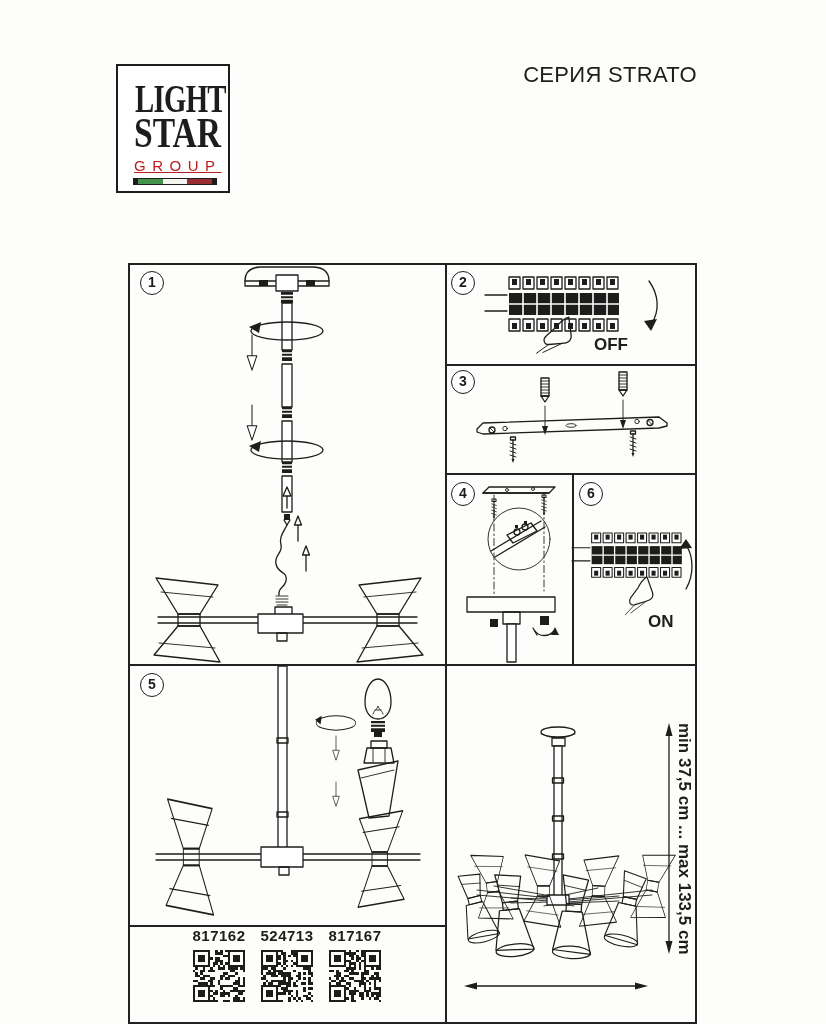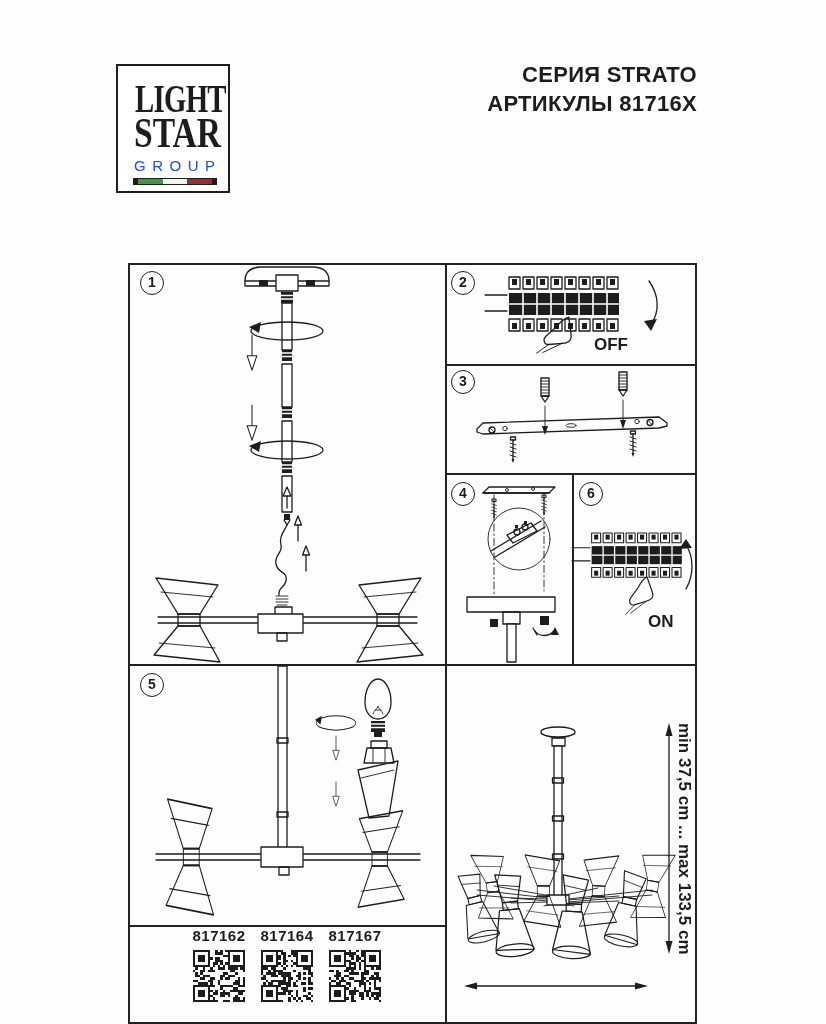--- a/index.html
+++ b/index.html
@@ -8,30 +8,30 @@
   
   .logo-box{position:absolute;left:116px;top:64px;width:114px;height:129px;
             border:2px solid #1d1d1b;box-sizing:border-box;background:#fff;}
   .logo-light{position:absolute;left:17px;top:16px;font-family:"Liberation Serif",serif;
               font-weight:bold;font-size:40px;line-height:34px;letter-spacing:-1px;
               transform:scaleX(0.72);transform-origin:left top;white-space:nowrap;}
   .logo-star{position:absolute;left:16px;top:49px;font-family:"Liberation Serif",serif;
              font-weight:bold;font-size:42px;line-height:36px;letter-spacing:0px;
              transform:scaleX(0.80);transform-origin:left top;white-space:nowrap;}
   .logo-group{position:absolute;left:16px;top:91px;font-size:15px;font-weight:400;
-              letter-spacing:6.5px;color:#1d4ed8;white-space:nowrap;}
+              letter-spacing:6.5px;color:#b91c1c;white-space:nowrap;text-decoration:underline;}
   .logo-flag{position:absolute;left:15px;top:112px;width:84px;height:7px;display:flex;
              border:1px solid #1d1d1b;box-sizing:border-box;}
   .logo-flag span{height:100%;}
   .fl-cap{width:5%;background:#1d1d1b;}
   .fl-g{width:30%;background:#43944d;}
   .fl-w{width:30%;background:#f4f4f0;}
   .fl-r{width:30%;background:#9b2d35;}
   
-  .hdr{position:absolute;right:129px;top:60px;text-align:right;font-weight:bold;
+  .hdr{position:absolute;right:129px;top:60px;text-align:right;font-weight:normal;
        font-size:22px;line-height:29px;letter-spacing:0.3px;white-space:nowrap;}
   .hdr2{position:absolute;right:129px;top:144px;text-align:right;font-weight:bold;
         font-size:22px;line-height:29px;letter-spacing:0.3px;white-space:nowrap;}
   
   .grid{position:absolute;left:128px;top:263px;width:569px;height:761px;
         border:2px solid #222;box-sizing:border-box;}
   .grid .line{position:absolute;background:#222;}
   .vl1{left:315px;top:0;width:2px;height:100%;}
   .hl-mid{top:399px;left:0;width:100%;height:2px;}
   .hl-r1{top:99px;left:315px;right:0;height:2px;}
@@ -160,21 +160,20 @@
       <span class="fl-cap"></span>
         <span class="fl-g"></span>
         <span class="fl-w"></span>
         <span class="fl-r"></span>
         <span class="fl-cap"></span>
     </div>
   </div>
 
   <div class="hdr">
     <div>СЕРИЯ STRATO</div>
-    <div>АРТИКУЛЫ 81716X</div>
   </div>
 
   <div class="grid">
     <div class="line vl1"></div>
     <div class="line hl-mid"></div>
     <div class="line hl-r1"></div>
     <div class="line hl-r2"></div>
     <div class="line vl2"></div>
     <div class="line hl-l2"></div>
   </div>
@@ -618,21 +617,21 @@
           <rect x="13" y="20" width="1" height="1"></rect>
           <rect x="14" y="20" width="1" height="1"></rect>
           <rect x="16" y="20" width="1" height="1"></rect>
           <rect x="17" y="20" width="1" height="1"></rect>
           <rect x="18" y="20" width="1" height="1"></rect>
           <rect x="19" y="20" width="1" height="1"></rect>
           <rect x="20" y="20" width="1" height="1"></rect>
         </svg>
     </div>
     <div class="qr-col">
-      <div class="qr-label">817164</div>
+      <div class="qr-label">524713</div>
       <svg viewBox="0 0 21 21" fill="#1d1d1b">
           <rect x="0" y="0" width="1" height="1"></rect>
           <rect x="1" y="0" width="1" height="1"></rect>
           <rect x="2" y="0" width="1" height="1"></rect>
           <rect x="3" y="0" width="1" height="1"></rect>
           <rect x="4" y="0" width="1" height="1"></rect>
           <rect x="5" y="0" width="1" height="1"></rect>
           <rect x="6" y="0" width="1" height="1"></rect>
           <rect x="7" y="0" width="1" height="1"></rect>
           <rect x="8" y="0" width="1" height="1"></rect>

